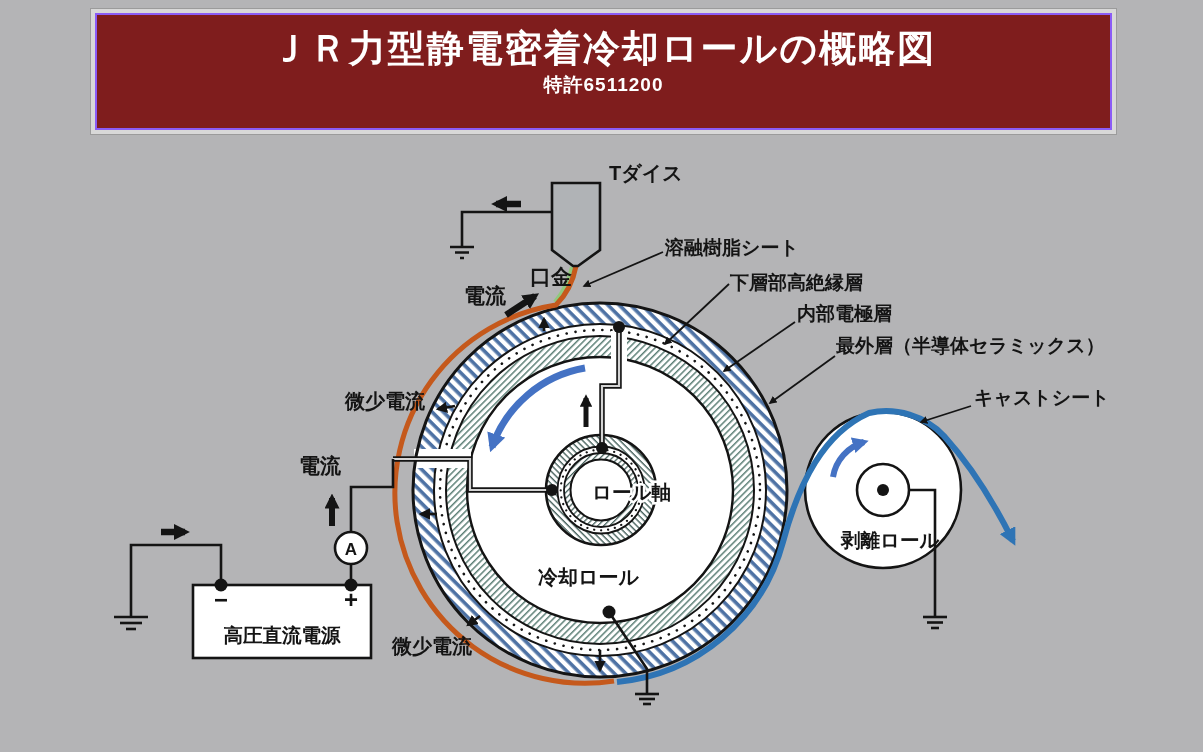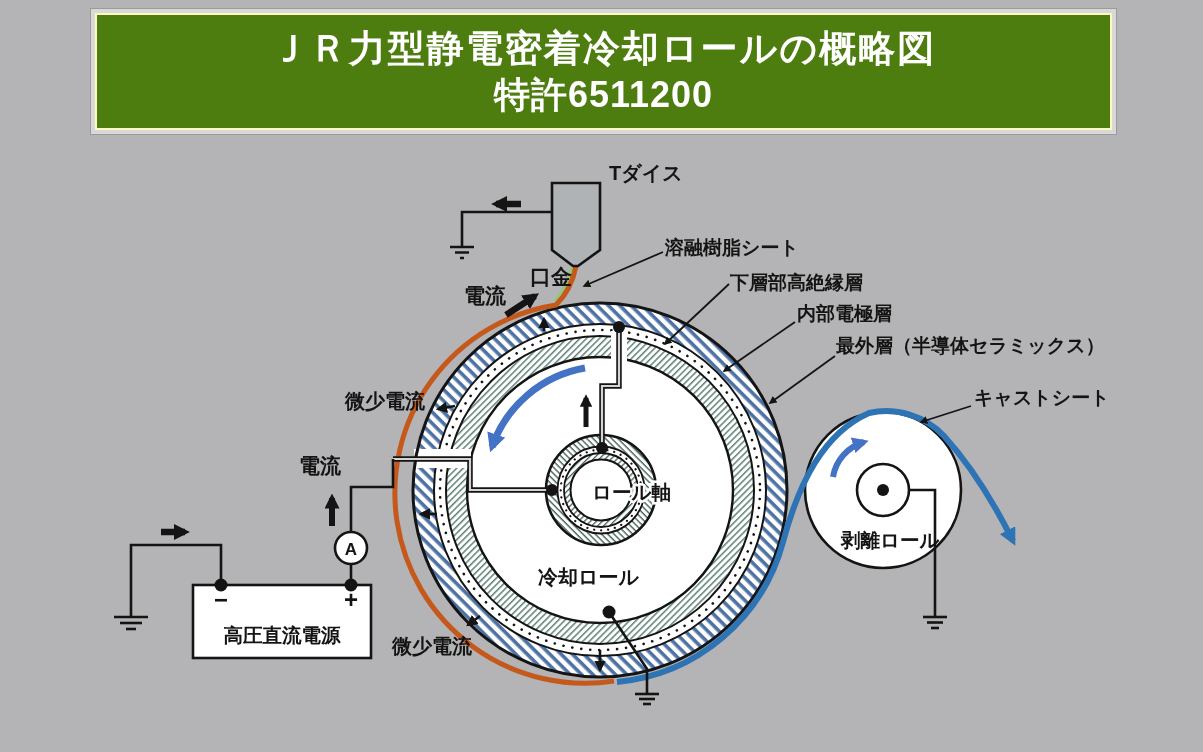--- a/index.html
+++ b/index.html
@@ -1,23 +1,23 @@
 <!DOCTYPE html>
 <html><head>
 <meta charset="utf-8">
 <style>
   html,body{margin:0;padding:0;background:#b4b4b6;}
   .stage{position:relative;width:1203px;height:752px;background:#b4b4b6;overflow:hidden;
          font-family:"Liberation Sans",sans-serif;}
   .banner{position:absolute;left:95px;top:13px;width:1017px;height:117px;box-sizing:border-box;
-          background:#4d7c0f;border:2px solid #fef9c3;
+          background:#7f1d1d;border:2px solid #8b5cf6;
           box-shadow:0 0 0 4px #d8d8d8,0 0 0 5px #9b9b9b;
           color:#fff;text-align:center;}
   .banner .t1{font-size:37px;font-weight:700;letter-spacing:2px;margin-top:12px;line-height:1.2;}
-  .banner .t2{font-size:36px;font-weight:700;letter-spacing:1px;margin-top:4px;line-height:1.1;}
+  .banner .t2{font-size:19px;font-weight:700;letter-spacing:1px;margin-top:4px;line-height:1.1;}
   svg{position:absolute;left:0;top:0;}
   svg text{font-family:"Liberation Sans",sans-serif;font-weight:700;fill:#141414;}
   svg text.halo{stroke:#ffffff;stroke-width:5px;paint-order:stroke;}
 </style>
 </head>
 <body>
 
 <div class="stage">
 
   <div class="banner">

